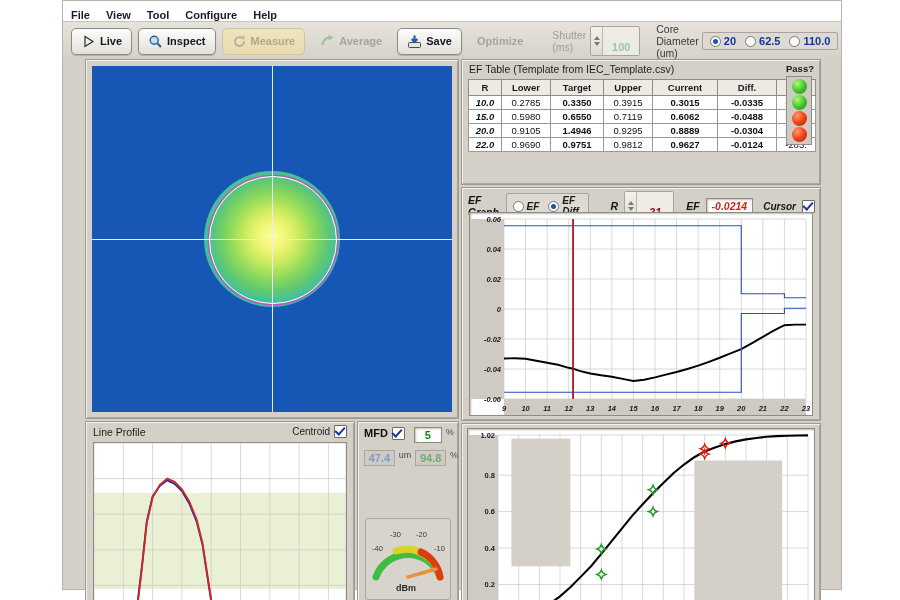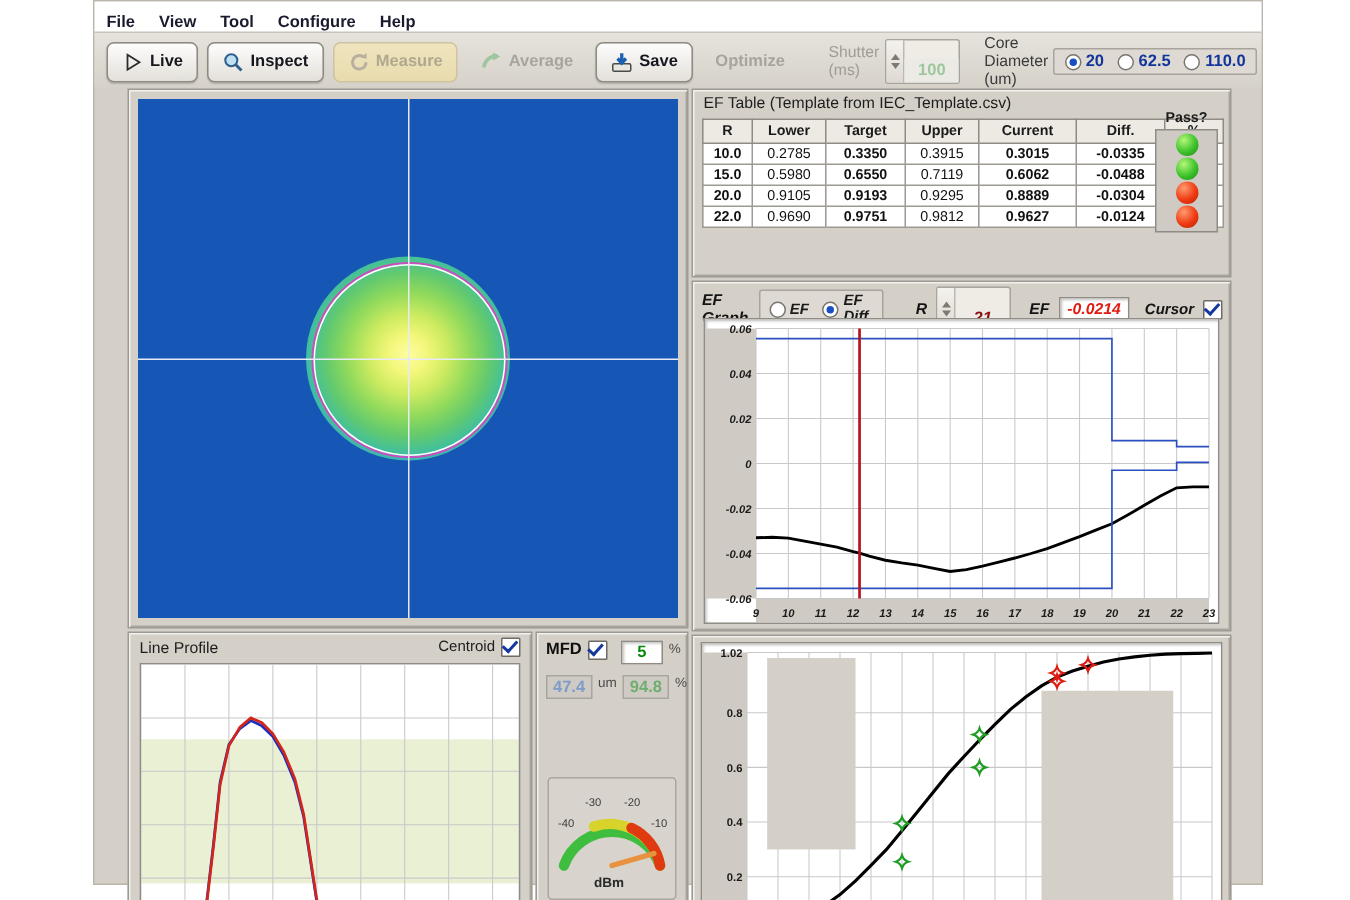--- a/index.html
+++ b/index.html
@@ -89,25 +89,25 @@
   .gauge{position:absolute;left:7px;top:96px;width:84px;height:80px;background:#d8d4cd;
          border:1px solid #aaa6a0;border-radius:3px;}
 
   
   #eftable{left:398px;top:2px;width:358px;height:124px;}
   table.ef{border-collapse:collapse;font-size:10px;margin:2px 0 0 6px;}
   table.ef th{background:#edeae4;border:1px solid #8f8c86;font-weight:bold;color:#1a1a1a;
               padding:2px 3px;font-size:9.5px;}
   table.ef td{background:#fff;border:1px solid #9d9a94;padding:1px 3px;text-align:center;
               font-size:9.5px;color:#111;}
-  td.r{font-weight:bold;text-align:right;}
+  td.r{font-style:italic;font-weight:bold;text-align:right;}
   td.tgt{color:#1140c0;font-weight:bold;}
   td.ok{color:#0f9a4e;font-weight:bold;}
   td.bad{color:#e01b0f;font-weight:bold;}
-  .passcol{position:absolute;right:8px;top:13px;width:42px;text-align:center;}
+  .passcol{position:absolute;right:8px;top:3px;width:26px;text-align:center;}
   .passhdr{font-size:9.5px;font-weight:bold;color:#1a1a1a;}
   .leds{margin-top:2px;border:1px solid #8f8c86;background:#cfcbc4;padding:2px 0;
         display:flex;flex-direction:column;align-items:center;gap:1px;}
   .led{width:15px;height:15px;border-radius:50%;}
   .led.g{background:radial-gradient(circle at 35% 30%,#b4f77a,#3dc22a 55%,#1d8a13);}
   .led.r{background:radial-gradient(circle at 35% 30%,#ff9a70,#ef3a10 55%,#b81e05);}
 
   
   #efgraph{left:398px;top:130px;width:358px;height:232px;font-style:italic;}
   .efg-head{display:flex;align-items:center;gap:6px;padding:3px 5px 2px 6px;font-size:10.5px;
@@ -329,21 +329,21 @@
             <td>0.5980</td>
             <td class="tgt">0.6550</td>
             <td>0.7119</td>
             <td class="ok">0.6062</td>
             <td class="ok">-0.0488</td>
             <td>-85.7</td>
           </tr>
           <tr>
             <td class="r">20.0</td>
             <td>0.9105</td>
-            <td class="tgt">0.9193</td>
+            <td class="tgt">1.4946</td>
             <td>0.9295</td>
             <td class="bad">0.8889</td>
             <td class="bad">-0.0304</td>
             <td>-298.</td>
           </tr>
           <tr>
             <td class="r">22.0</td>
             <td>0.9690</td>
             <td class="tgt">0.9751</td>
             <td>0.9812</td>

